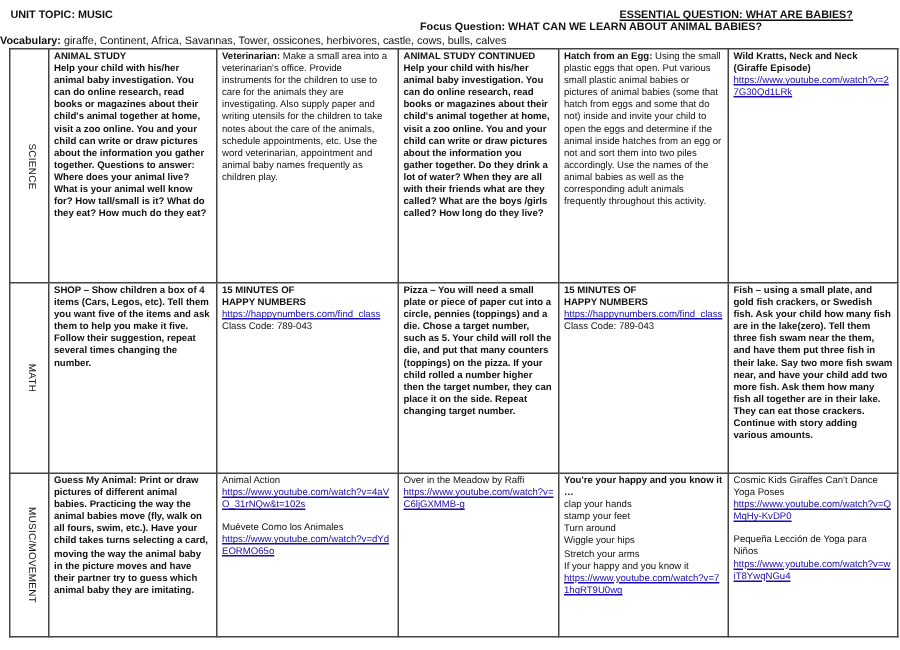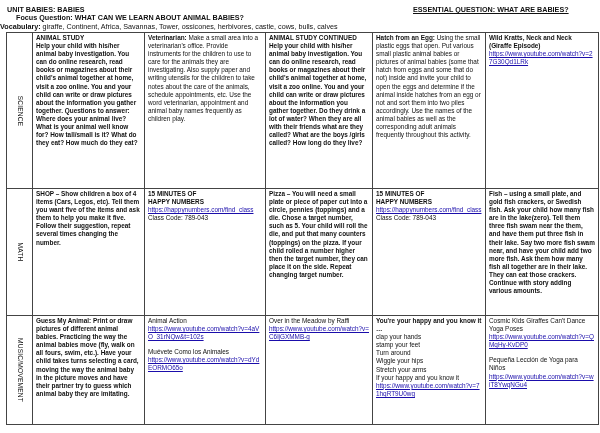--- a/index.html
+++ b/index.html
@@ -1,42 +1,42 @@
 <!DOCTYPE html>
 <html><head>
 <meta charset="utf-8">
 <style>
   html, body { margin: 0; padding: 0; background: #ffffff; }
   body { width: 600px; height: 433px; overflow: hidden; position: relative;
          font-family: "Liberation Sans", sans-serif; color: #111; }
   .hdr { position: absolute; font-size: 7.2px; font-weight: bold; white-space: nowrap; }
   .hdr-left { left: 7px; top: 5px; }
   .hdr-right { left: 413px; top: 5px; text-decoration: underline; }
-  .hdr-focus { left: 0; width: 508px; text-align: left; top: 13px; padding-left: 16px; }
+  .hdr-focus { left: 0; width: 508px; text-align: right; top: 13px; }
   .hdr-vocab { left: 0; width: 600px; top: 22px; font-weight: normal; }
   .hdr-vocab b { font-weight: bold; }
   table { position: absolute; left: 6px; top: 32px; width: 592px; border-collapse: collapse;
           table-layout: fixed; }
   td { border: 1px solid #444; vertical-align: top; padding: 1px 3px 1px 3px;
        font-size: 6.4px; line-height: 8.1px; overflow: hidden; }
   td.lbl { position: relative; padding: 0; }
   td.lbl span { position: absolute; left: 50%; top: 50%; transform: translate(-50%, -50%) rotate(90deg);
                 white-space: nowrap; font-size: 6.6px; font-weight: normal; letter-spacing: 0.2px; }
   .b { font-weight: bold; }
   a, .lnk { color: #1a0dab; text-decoration: underline; word-break: break-all; }
   .gap { height: 7px; }
   tr.r1 td { height: 153px; }
   tr.r2 td { height: 124px; }
   tr.r3 td { height: 106px; }
   p { margin: 0; }
 </style>
 </head>
 <body>
 
-<div class="hdr hdr-left">UNIT BABIES:  BABIES</div>
+<div class="hdr hdr-left">UNIT TOPIC:  MUSIC</div>
 <div class="hdr hdr-right">ESSENTIAL QUESTION:  WHAT ARE BABIES?</div>
 <div class="hdr hdr-focus">Focus Question: WHAT CAN WE LEARN ABOUT ANIMAL BABIES?</div>
 <div class="hdr hdr-vocab"><b>Vocabulary:</b><span> giraffe, Continent, Africa, Savannas, Tower, ossicones, herbivores, castle, cows, bulls, calves</span></div>
 
 <table>
   <colgroup>
     <col style="width:26px">
     <col style="width:112px">
     <col style="width:121px">
     <col style="width:107px">

